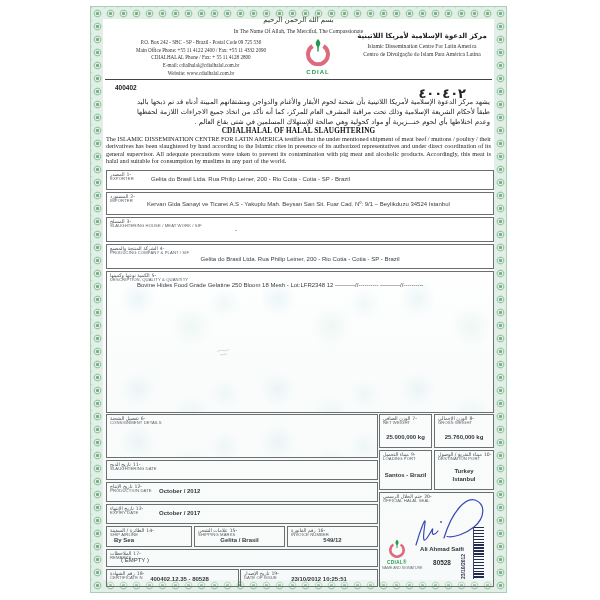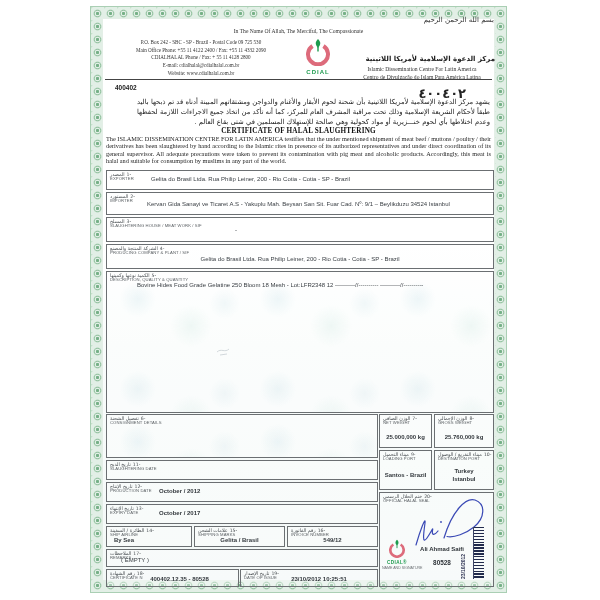--- a/index.html
+++ b/index.html
@@ -12,21 +12,21 @@
         background-image:
           radial-gradient(circle at 6.5px 6.5px, #76b087 1.3px, transparent 2px),
           radial-gradient(circle at 6.5px 6.5px, transparent 2.6px, #93c2a0 3.1px, transparent 4.4px),
           radial-gradient(circle at 0px 0px, #c5e0cc 1px, transparent 2px);
         background-size:13px 13px;
         border:1px solid #aacfb4;}
   .inner{position:absolute;inset:12px;background:linear-gradient(180deg,#ffffff 0%,#ffffff 40%,#f9fcfb 58%,#f3f8f7 100%);border:1px solid #e4efe7;}
 
   .abs{position:absolute;}
   .ctr{text-align:center;}
-  .ar{font-family:"DejaVu Sans",sans-serif;direction:rtl;unicode-bidi:embed;text-align:right;}
+  .ar{font-family:"DejaVu Sans",sans-serif;direction:rtl;unicode-bidi:embed;}
 
   .bismillah{left:0;right:0;top:9px;font-size:7px;color:#333;}
   .bism-en{left:0;right:0;top:21px;font-size:5.6px;color:#333;}
   .addr{left:22px;top:32px;width:152px;font-size:5.1px;line-height:1.5;text-align:center;color:#333;}
   .biglogo{left:191px;top:31px;width:48px;text-align:center;}
   .biglogo .cdial{font-family:"Liberation Sans",sans-serif;font-size:6px;font-weight:bold;color:#1e9b4e;letter-spacing:1px;margin-top:-1px;}
   .org{left:246px;top:35px;width:146px;text-align:center;}
   .org .oar{font-size:7px;font-weight:bold;color:#222;}
   .org .oen{font-size:5.6px;margin-top:3px;color:#333;}
   .org .opt{font-size:5.6px;margin-top:2px;color:#333;}
@@ -84,32 +84,32 @@
 
     <div class="abs biglogo" style="top:19px;">
       <svg width="30" height="28" viewBox="0 0 30 28">
         <path d="M 9.5 8 A 10 10 0 1 0 20.5 8" fill="none" stroke="#dd6b7b" stroke-width="4"></path>
         <path d="M15 1 C17.6 3.4 18.4 6.2 15 10 C11.6 6.2 12.4 3.4 15 1 Z" fill="#1e9b4e"></path>
         <rect x="14.3" y="9" width="1.4" height="4.5" fill="#1e9b4e"></rect>
       </svg>
       <div class="cdial">CDIAL</div>
     </div>
 
-    <div class="abs org" style="top:36px;">
+    <div class="abs org" style="top:13px;">
       <div class="oar ar">مركز الدعوة الإسلامية لأمريكا اللاتينية</div>
       <div class="oen">Islamic Dissemination Centre For Latin America</div>
       <div class="opt">Centro de Divulgação do Islam Para América Latina</div>
     </div>
 
     <div class="abs hrule" style="top:60px;left:2px;right:2px;"></div>
     <div class="abs serial" style="left:12px;top:65px;">400402</div>
     <div class="abs serial-ar ar" style="right:28px;top:67px;">٤٠٠٤٠٢</div>
 
     <div class="abs arpara ar" style="left:4px;right:4px;top:78px;">يشهد مركز الدعوة الإسلامية لأمريكا اللاتينية بأن شحنة لحوم الأبقار والأغنام والدواجن ومشتقاتهم المبينة أدناه قد تم ذبحها باليد طبقاً لأحكام الشريعة الإسلامية وذلك تحت مراقبة المشرف العام للمركز، كما أنه تأكد من اتخاذ جميع الاجراءات اللازمة لحفظها وعدم اختلاطها بأي لحوم خنـــزيرية أو مواد كحولية وهي صالحة للإستهلاك المسلمين في شتى بقاع العالم .</div>
-    <div class="abs ctr certtitle" style="top:108px;">CERTIFICATE OF HALAL SLAUGHTERING</div>
+    <div class="abs ctr certtitle" style="top:108px;">CDIALHALAL OF HALAL SLAUGHTERING</div>
     <div class="abs enpara" style="left:3px;right:3px;top:116px;">The ISLAMIC DISSEMINATION CENTRE FOR LATIN AMERICA testifies that the under mentioned shipment of meat beef / muttons / poultry / their derivatives has been slaughtered by hand according to the Islamic rites in presence of its authorized representatives and under direct coordination of its general supervisor.  All adequate precautions were taken to prevent its contamination with  pig meat  and alcoholic products. Accordingly, this meat is halal and suitable for consumption by muslims in any part of the world.</div>
 
     <div class="fbox" style="left:3px;top:151px;width:386px;height:18px;">
       <div class="flab">
           <span class="lar"><span class="fnum">1-</span><span>المصدر</span></span>
           <span class="len">EXPORTER</span>
         </div>
       <div class="fval" style="left:44px;top:5px;">Gelita do Brasil Ltda. Rua Philip Leiner, 200 - Rio Cotia - Cotia - SP - Brazil</div>
     </div>
 

